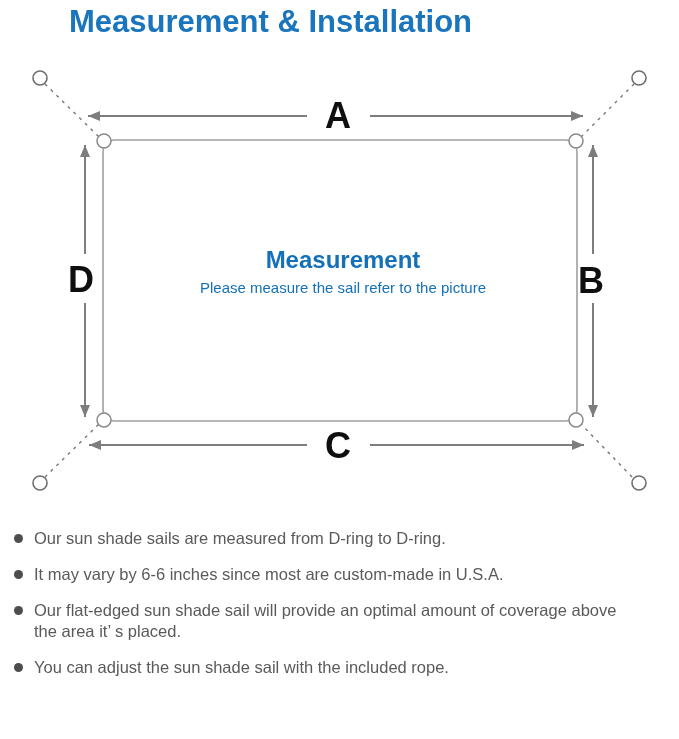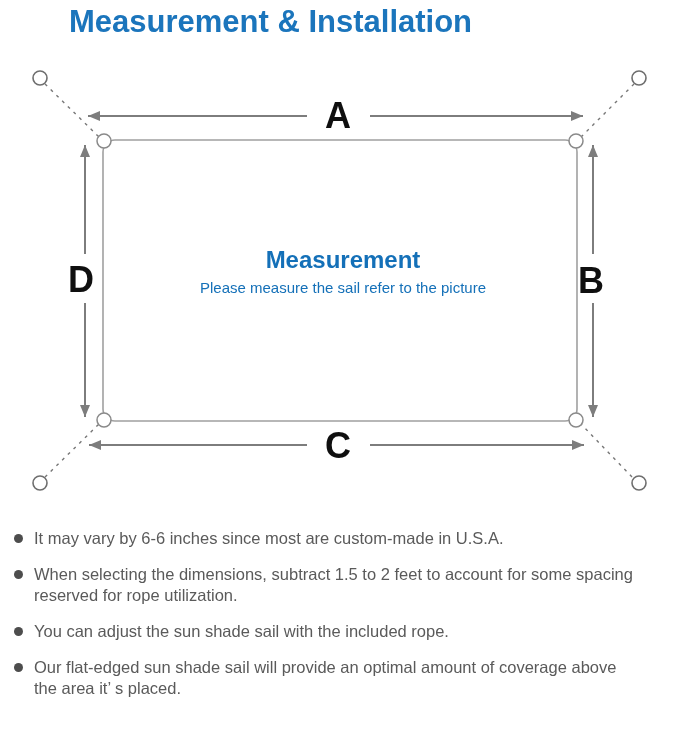--- a/index.html
+++ b/index.html
@@ -93,29 +93,28 @@
   <text class="dimlabel" x="338" y="458">C</text>
   <text class="dimlabel" x="81" y="292">D</text>
 
   <text class="center-heading" x="343" y="268">Measurement</text>
   <text class="center-sub" x="343" y="293">Please measure the sail refer to the picture</text>
 </svg>
 
 <ul class="bullets">
   <li>
     <span class="dot"></span>
-    <span class="txt">It may vary by 6-6 inches since most are custom-made in U.S.A.</span>
+    <span class="txt">Our sun shade sails are measured from D-ring to D-ring.</span>
   </li>
   <li>
     <span class="dot"></span>
-    <span class="txt">When selecting the dimensions, subtract 1.5 to 2 feet to account for some spacing
-reserved for rope utilization.</span>
-  </li>
-  <li>
-    <span class="dot"></span>
-    <span class="txt">You can adjust the sun shade sail with the included rope.</span>
+    <span class="txt">It may vary by 6-6 inches since most are custom-made in U.S.A.</span>
   </li>
   <li>
     <span class="dot"></span>
     <span class="txt">Our flat-edged sun shade sail will provide an optimal amount of coverage above
 the area it’ s placed.</span>
   </li>
+  <li>
+    <span class="dot"></span>
+    <span class="txt">You can adjust the sun shade sail with the included rope.</span>
+  </li>
 </ul>
 
 </body></html>

